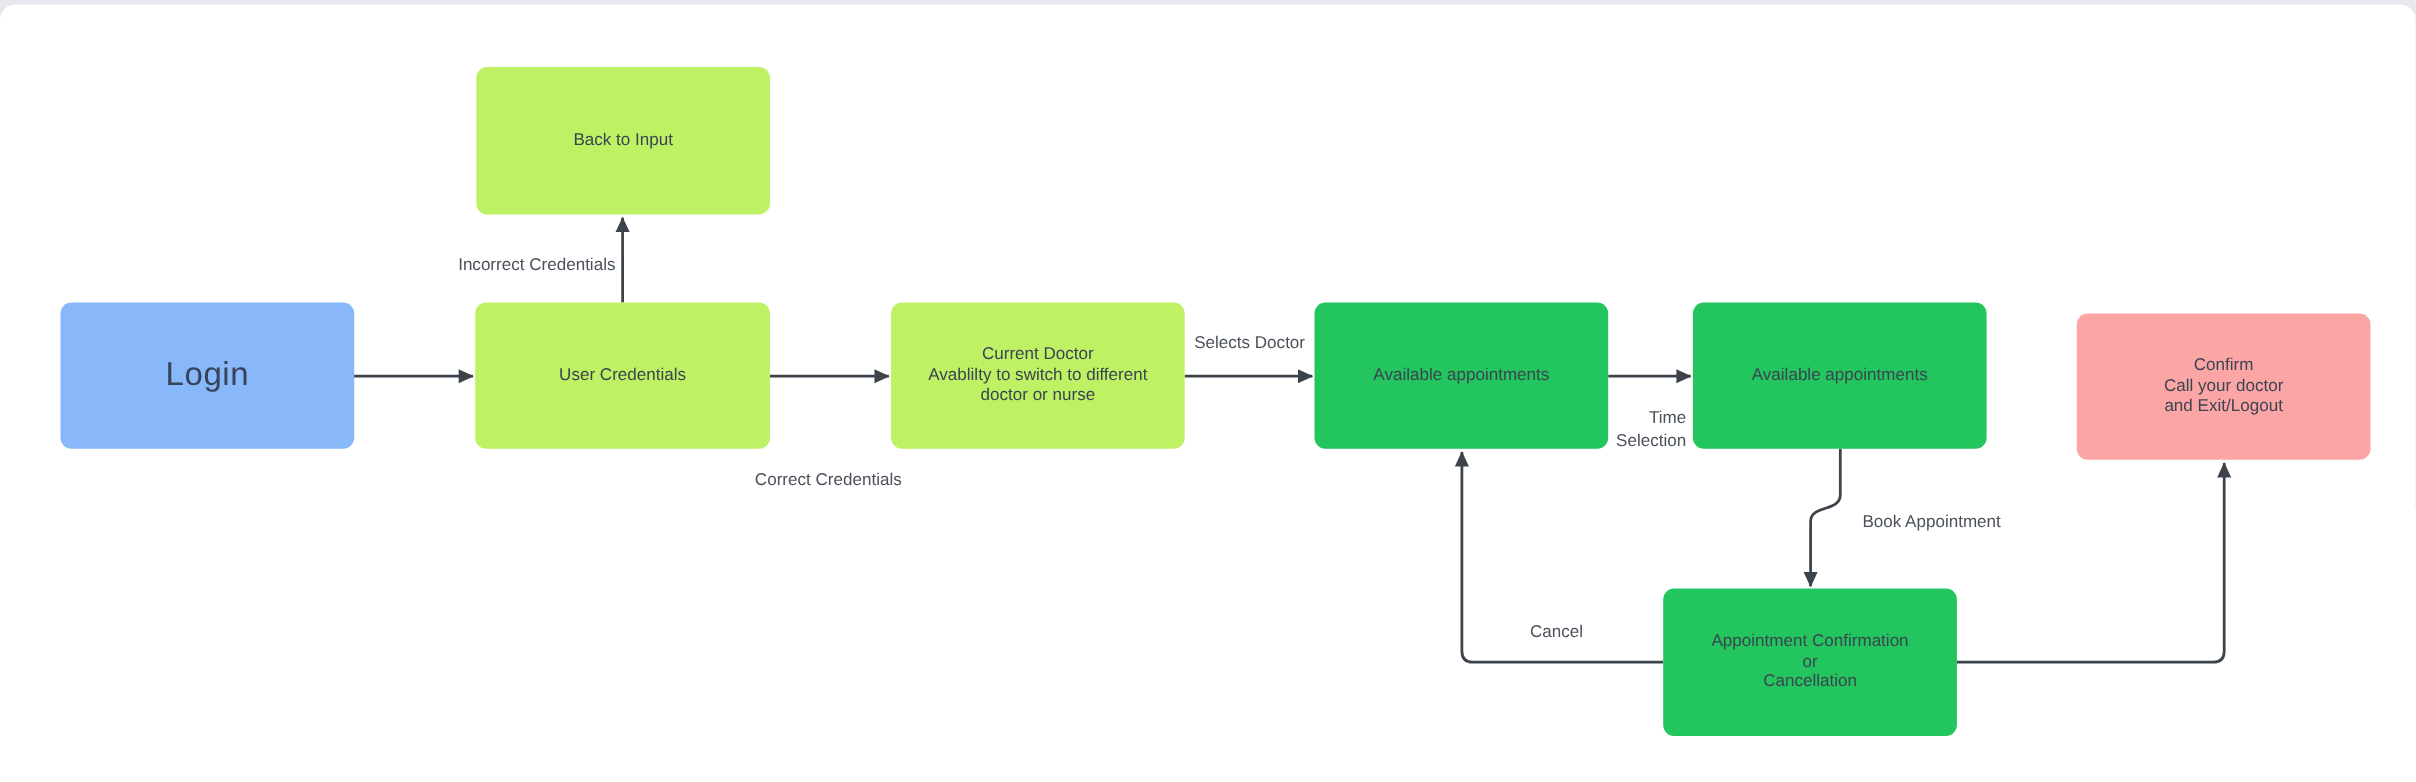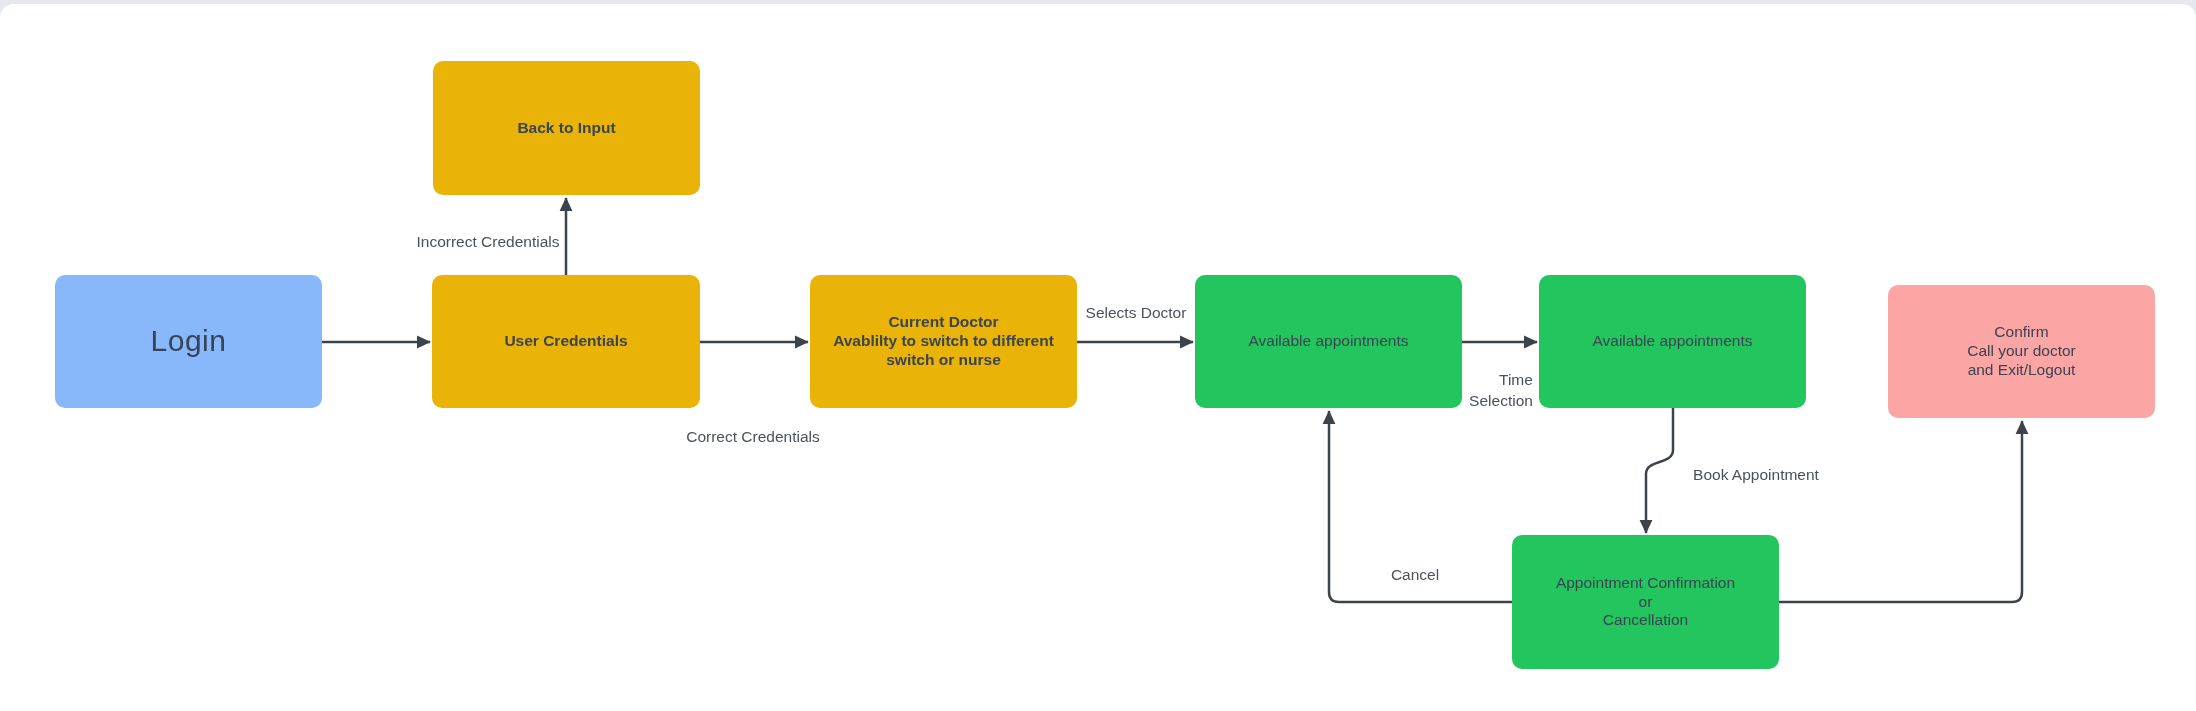--- a/index.html
+++ b/index.html
@@ -25,21 +25,21 @@
     position: absolute;
     border-radius: 10px;
     display: flex; align-items: center; justify-content: center;
     text-align: center;
     color: #3b4450;
     font-size: 15.5px;
     line-height: 1.22;
     cursor: pointer;
   }
   .node--blue      { background: #88b7fa; margin-left: 15px; }
-  .node--yellow    { background: #eab308; font-weight: bold; }
+  .node--yellow    { background: #bef264; }
   .node--orange    { background: #22c55e; }
   .node--lightblue { background: #fca5a5; }
   .node--login-text { font-size: 30px; color: #36445a; letter-spacing: 0.5px; }
   .edge-label {
     position: absolute;
     transform: translate(-50%, -50%);
     font-size: 15.5px;
     color: #4b515a;
     white-space: nowrap;
     text-align: right;
@@ -95,21 +95,21 @@
     </div>
 
     <div class="node node--yellow" id="node-user-credentials">
       <span>User Credentials</span>
     </div>
 
     <div class="node node--yellow" id="node-current-doctor">
       <span>
         <div>Current Doctor</div>
         <div>Avablilty to switch to different</div>
-        <div>switch or nurse</div>
+        <div>doctor or nurse</div>
       </span>
     </div>
 
     <div class="node node--orange" id="node-available-appointments-1">
       <span>Available appointments</span>
     </div>
 
     <div class="node node--orange" id="node-available-appointments-2">
       <span>Available appointments</span>
     </div>

